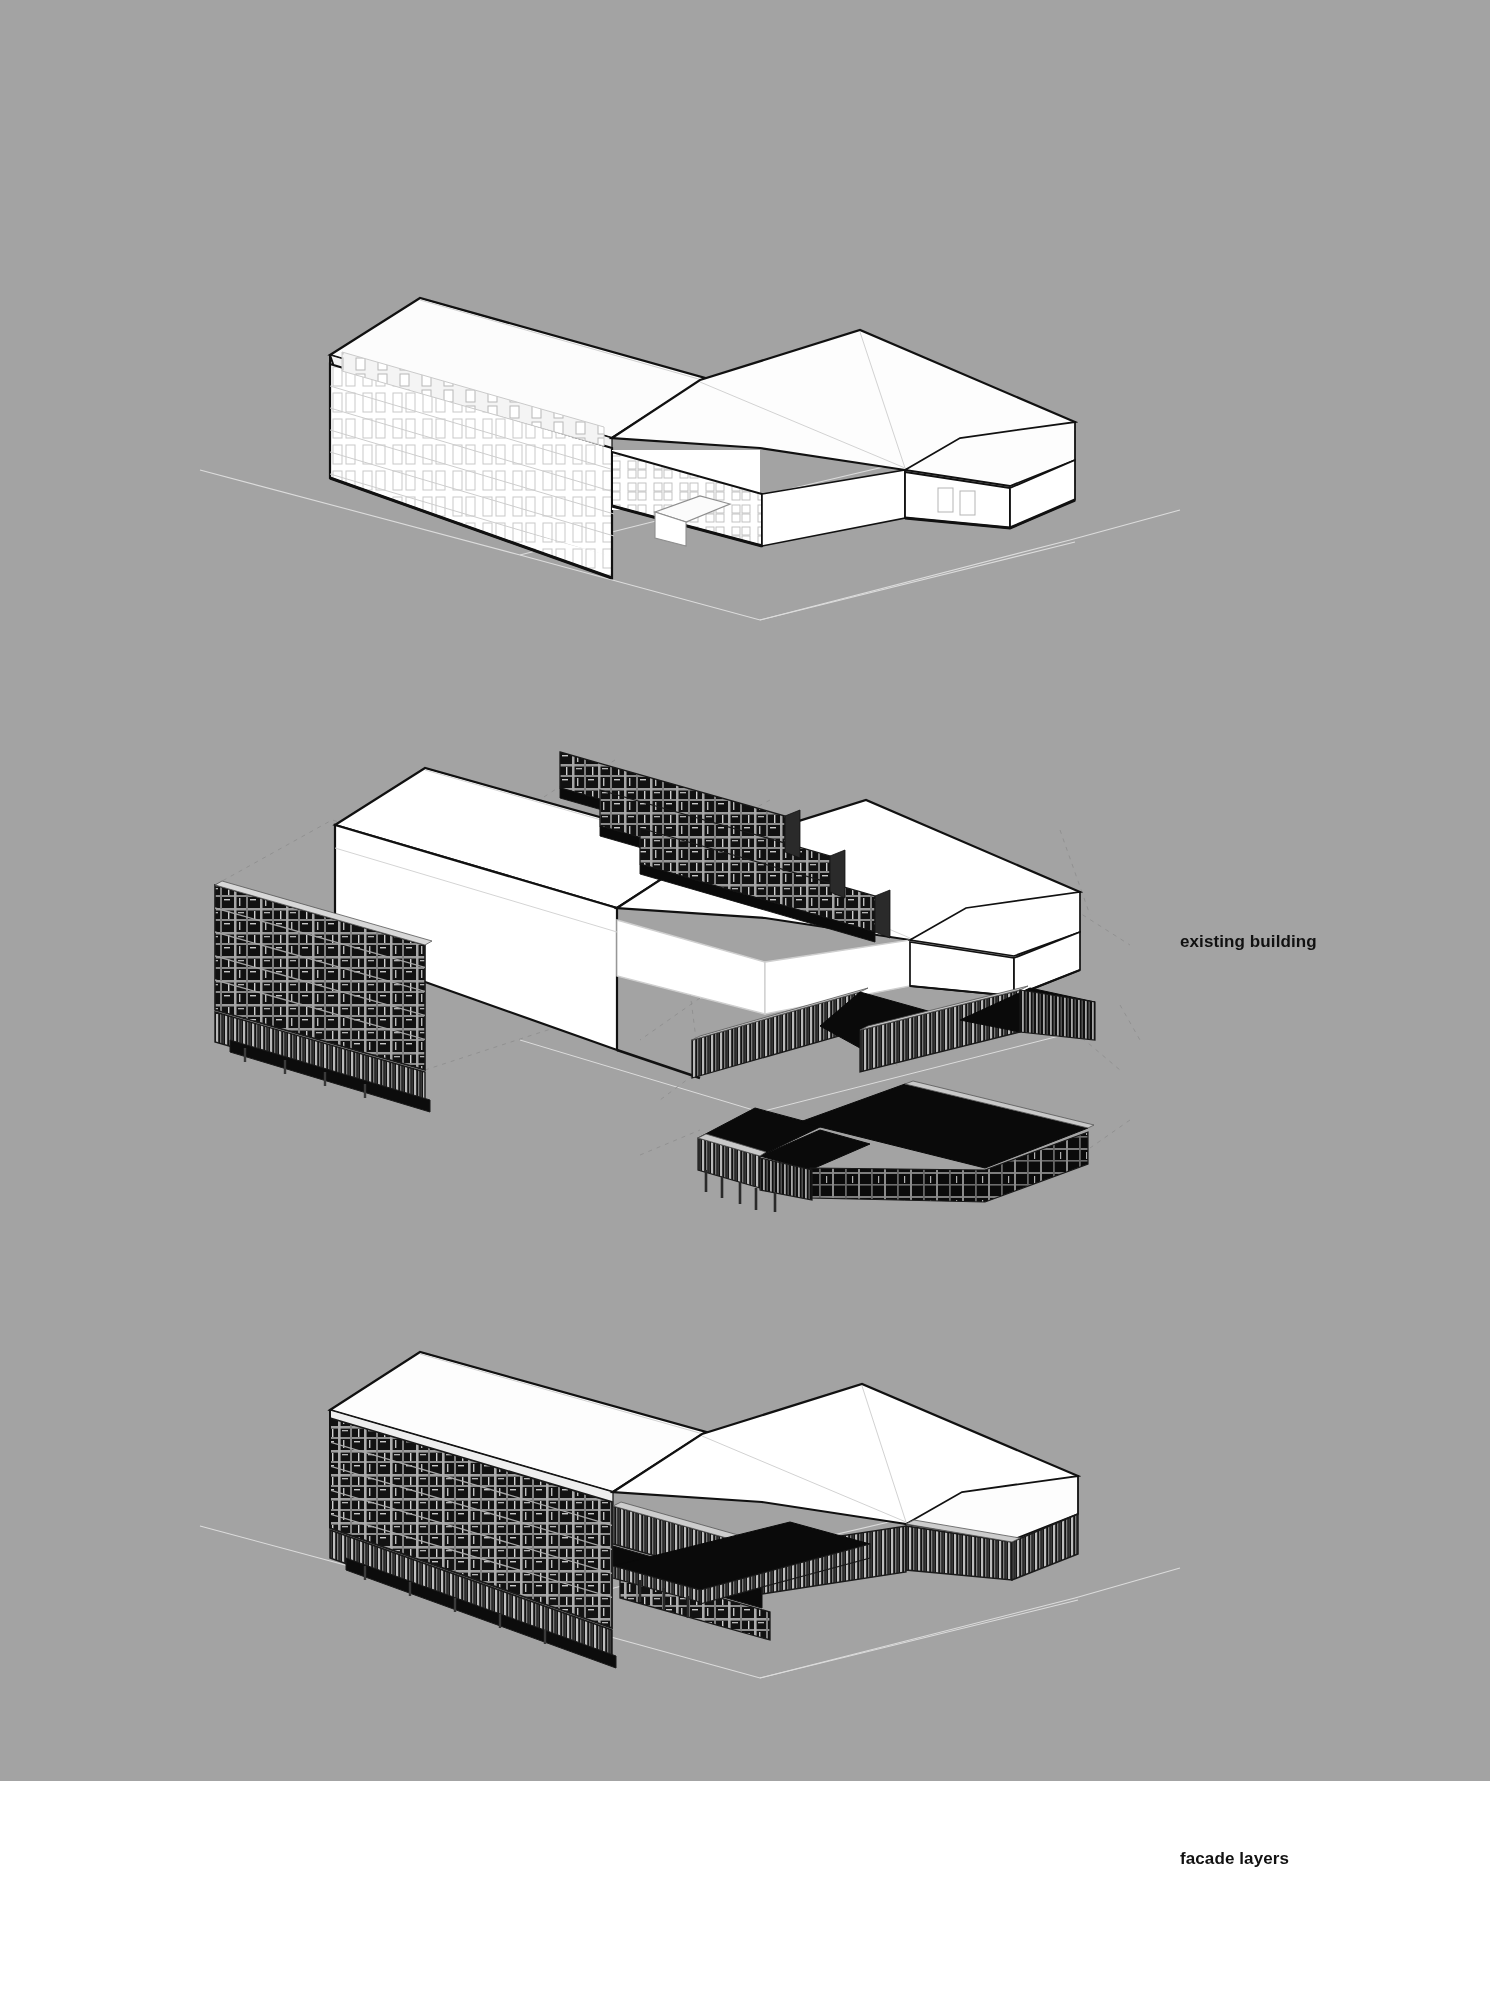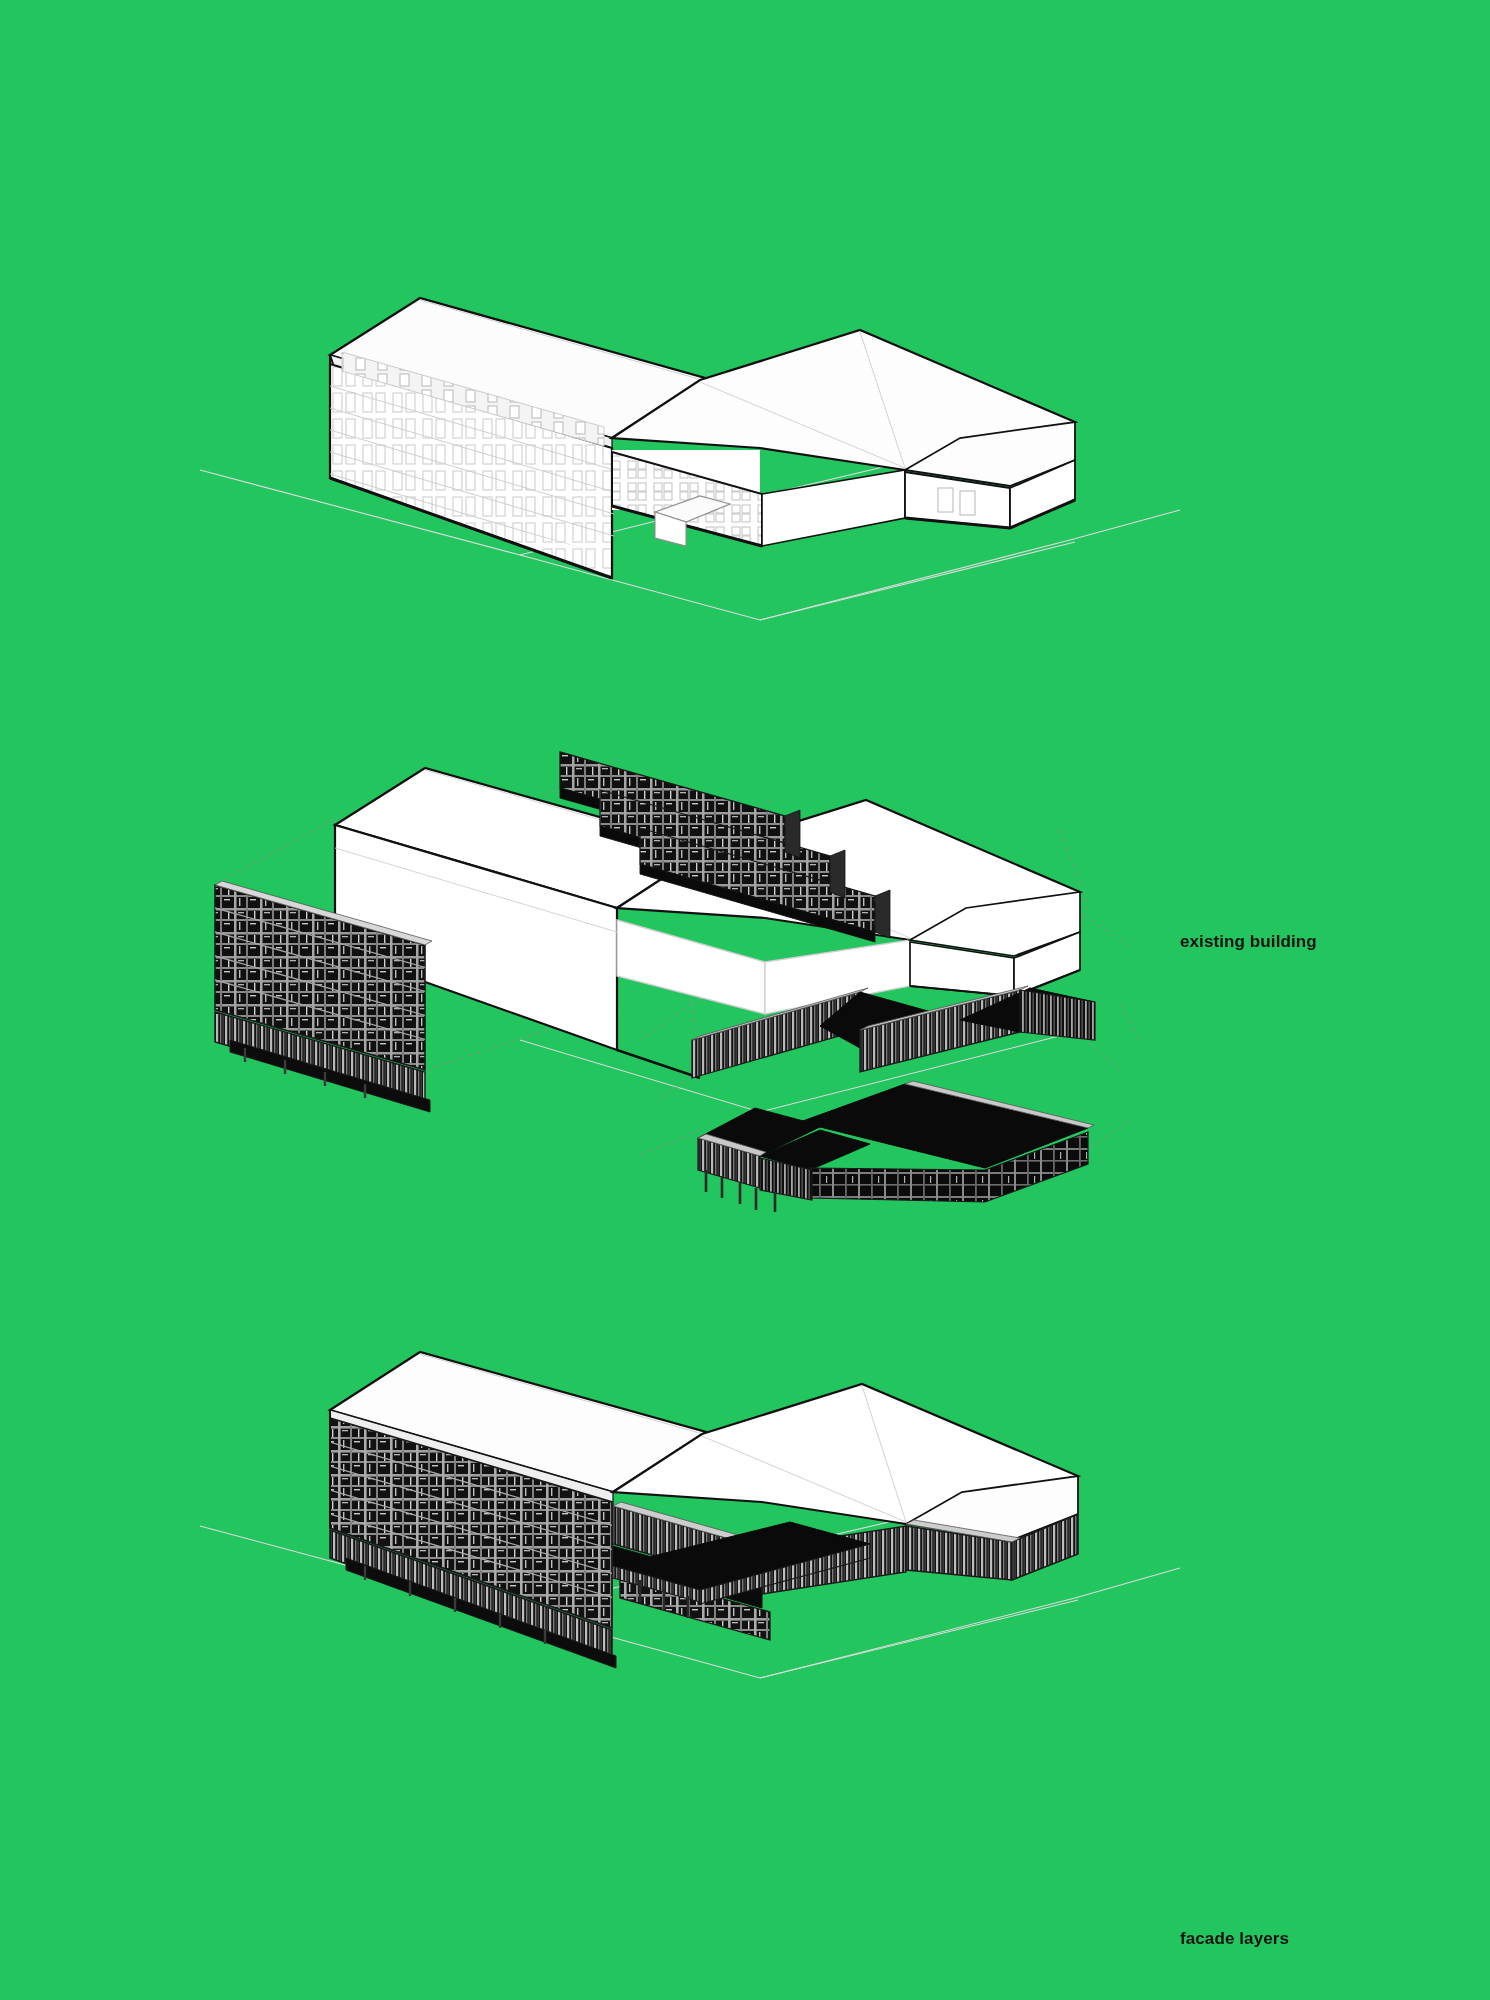--- a/index.html
+++ b/index.html
@@ -13,22 +13,22 @@
     height: 2000px;
     font-family: "Liberation Sans", sans-serif;
     position: relative;
     overflow: hidden;
   }
 
   #sheet {
     position: absolute;
     left: 0; top: 0;
     width: 1490px;
-    height: 2000px;
-    background: #22c55e;
+    height: 1781px;
+    background: #a3a3a3;
   }
 
   .panel {
     position: absolute;
     left: 0;
     width: 1490px;
   }
 
   .panel-svg {
     position: absolute;
@@ -46,21 +46,21 @@
     white-space: nowrap;
     text-align: left;
   }
 
   
   #panel-existing   { top: 260px;  height: 460px; }
   #panel-facade     { top: 740px;  height: 500px; }
   #panel-renovated  { top: 1330px; height: 420px; }
 
   #caption-existing  { left: 1180px; top: 672px;  }
-  #caption-facade    { left: 1180px; top: 1189px; }
+  #caption-facade    { left: 1180px; top: 1109px; }
 </style>
 </head>
 <body>
 
 <div id="sheet">
 
   <div class="panel" id="panel-existing">
     <svg class="panel-svg" width="1490" height="460" viewBox="0 0 1490 460">
       <defs>
 

